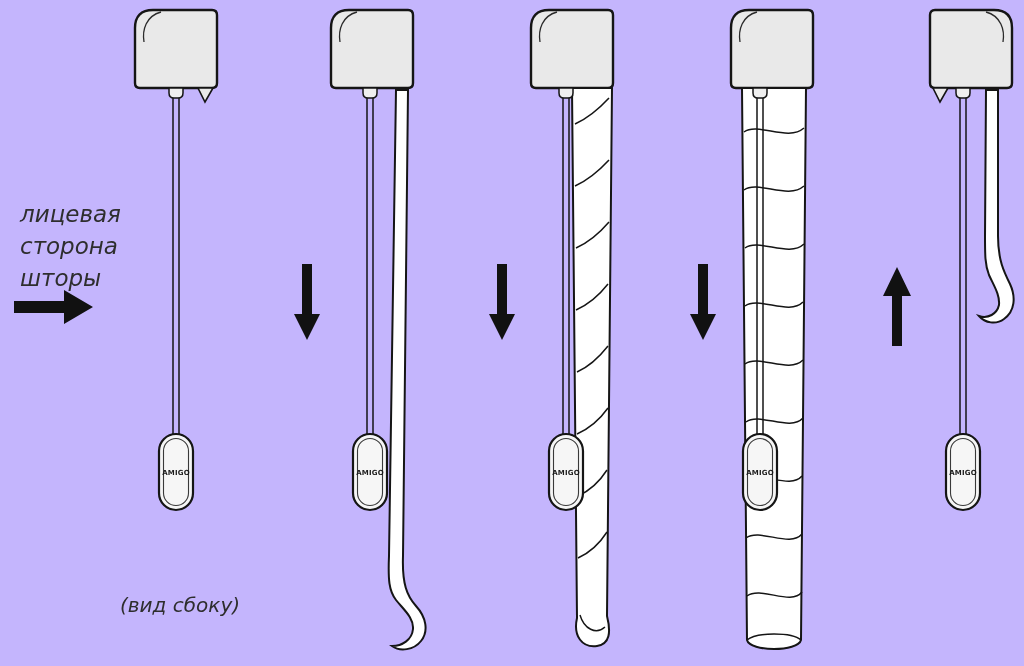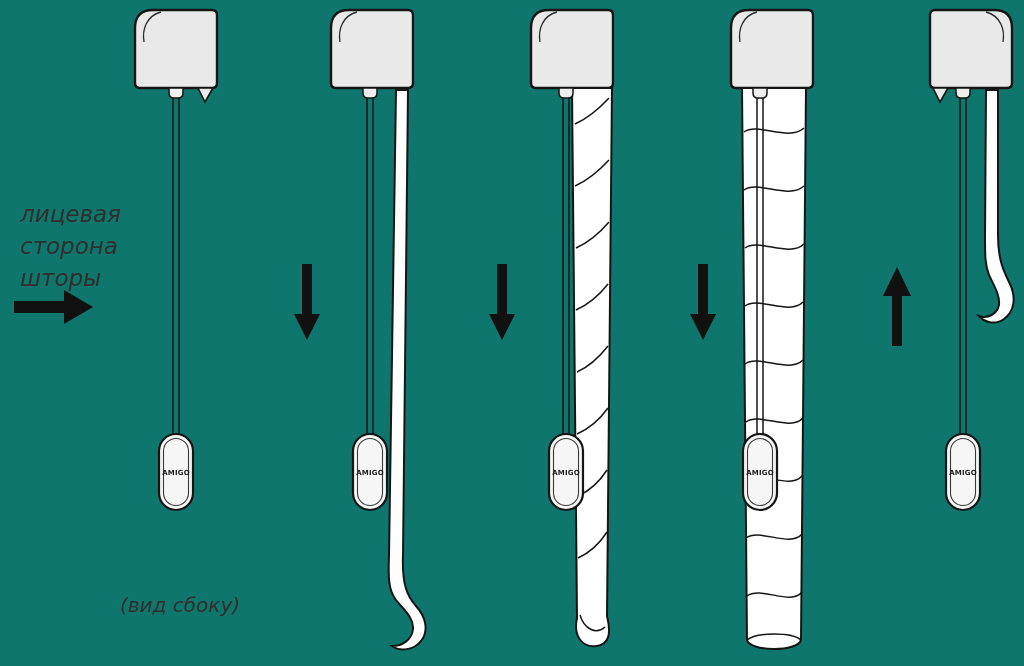--- a/index.html
+++ b/index.html
@@ -1,20 +1,20 @@
 <!DOCTYPE html>
 <html><head>
 <meta charset="utf-8">
 <style>
   html, body { margin: 0; padding: 0; background: #ffffff; }
   .stage {
     position: relative;
     width: 1024px;
     height: 666px;
-    background: #0f766e;
+    background: #c4b5fd;
     overflow: hidden;
     font-family: "DejaVu Sans", "Liberation Sans", sans-serif;
   }
   svg { display: block; }
   .label-text {
     font-family: "DejaVu Sans", "Liberation Sans", sans-serif;
     font-style: italic;
     font-size: 23px;
     fill: #2e2e2e;
   }

